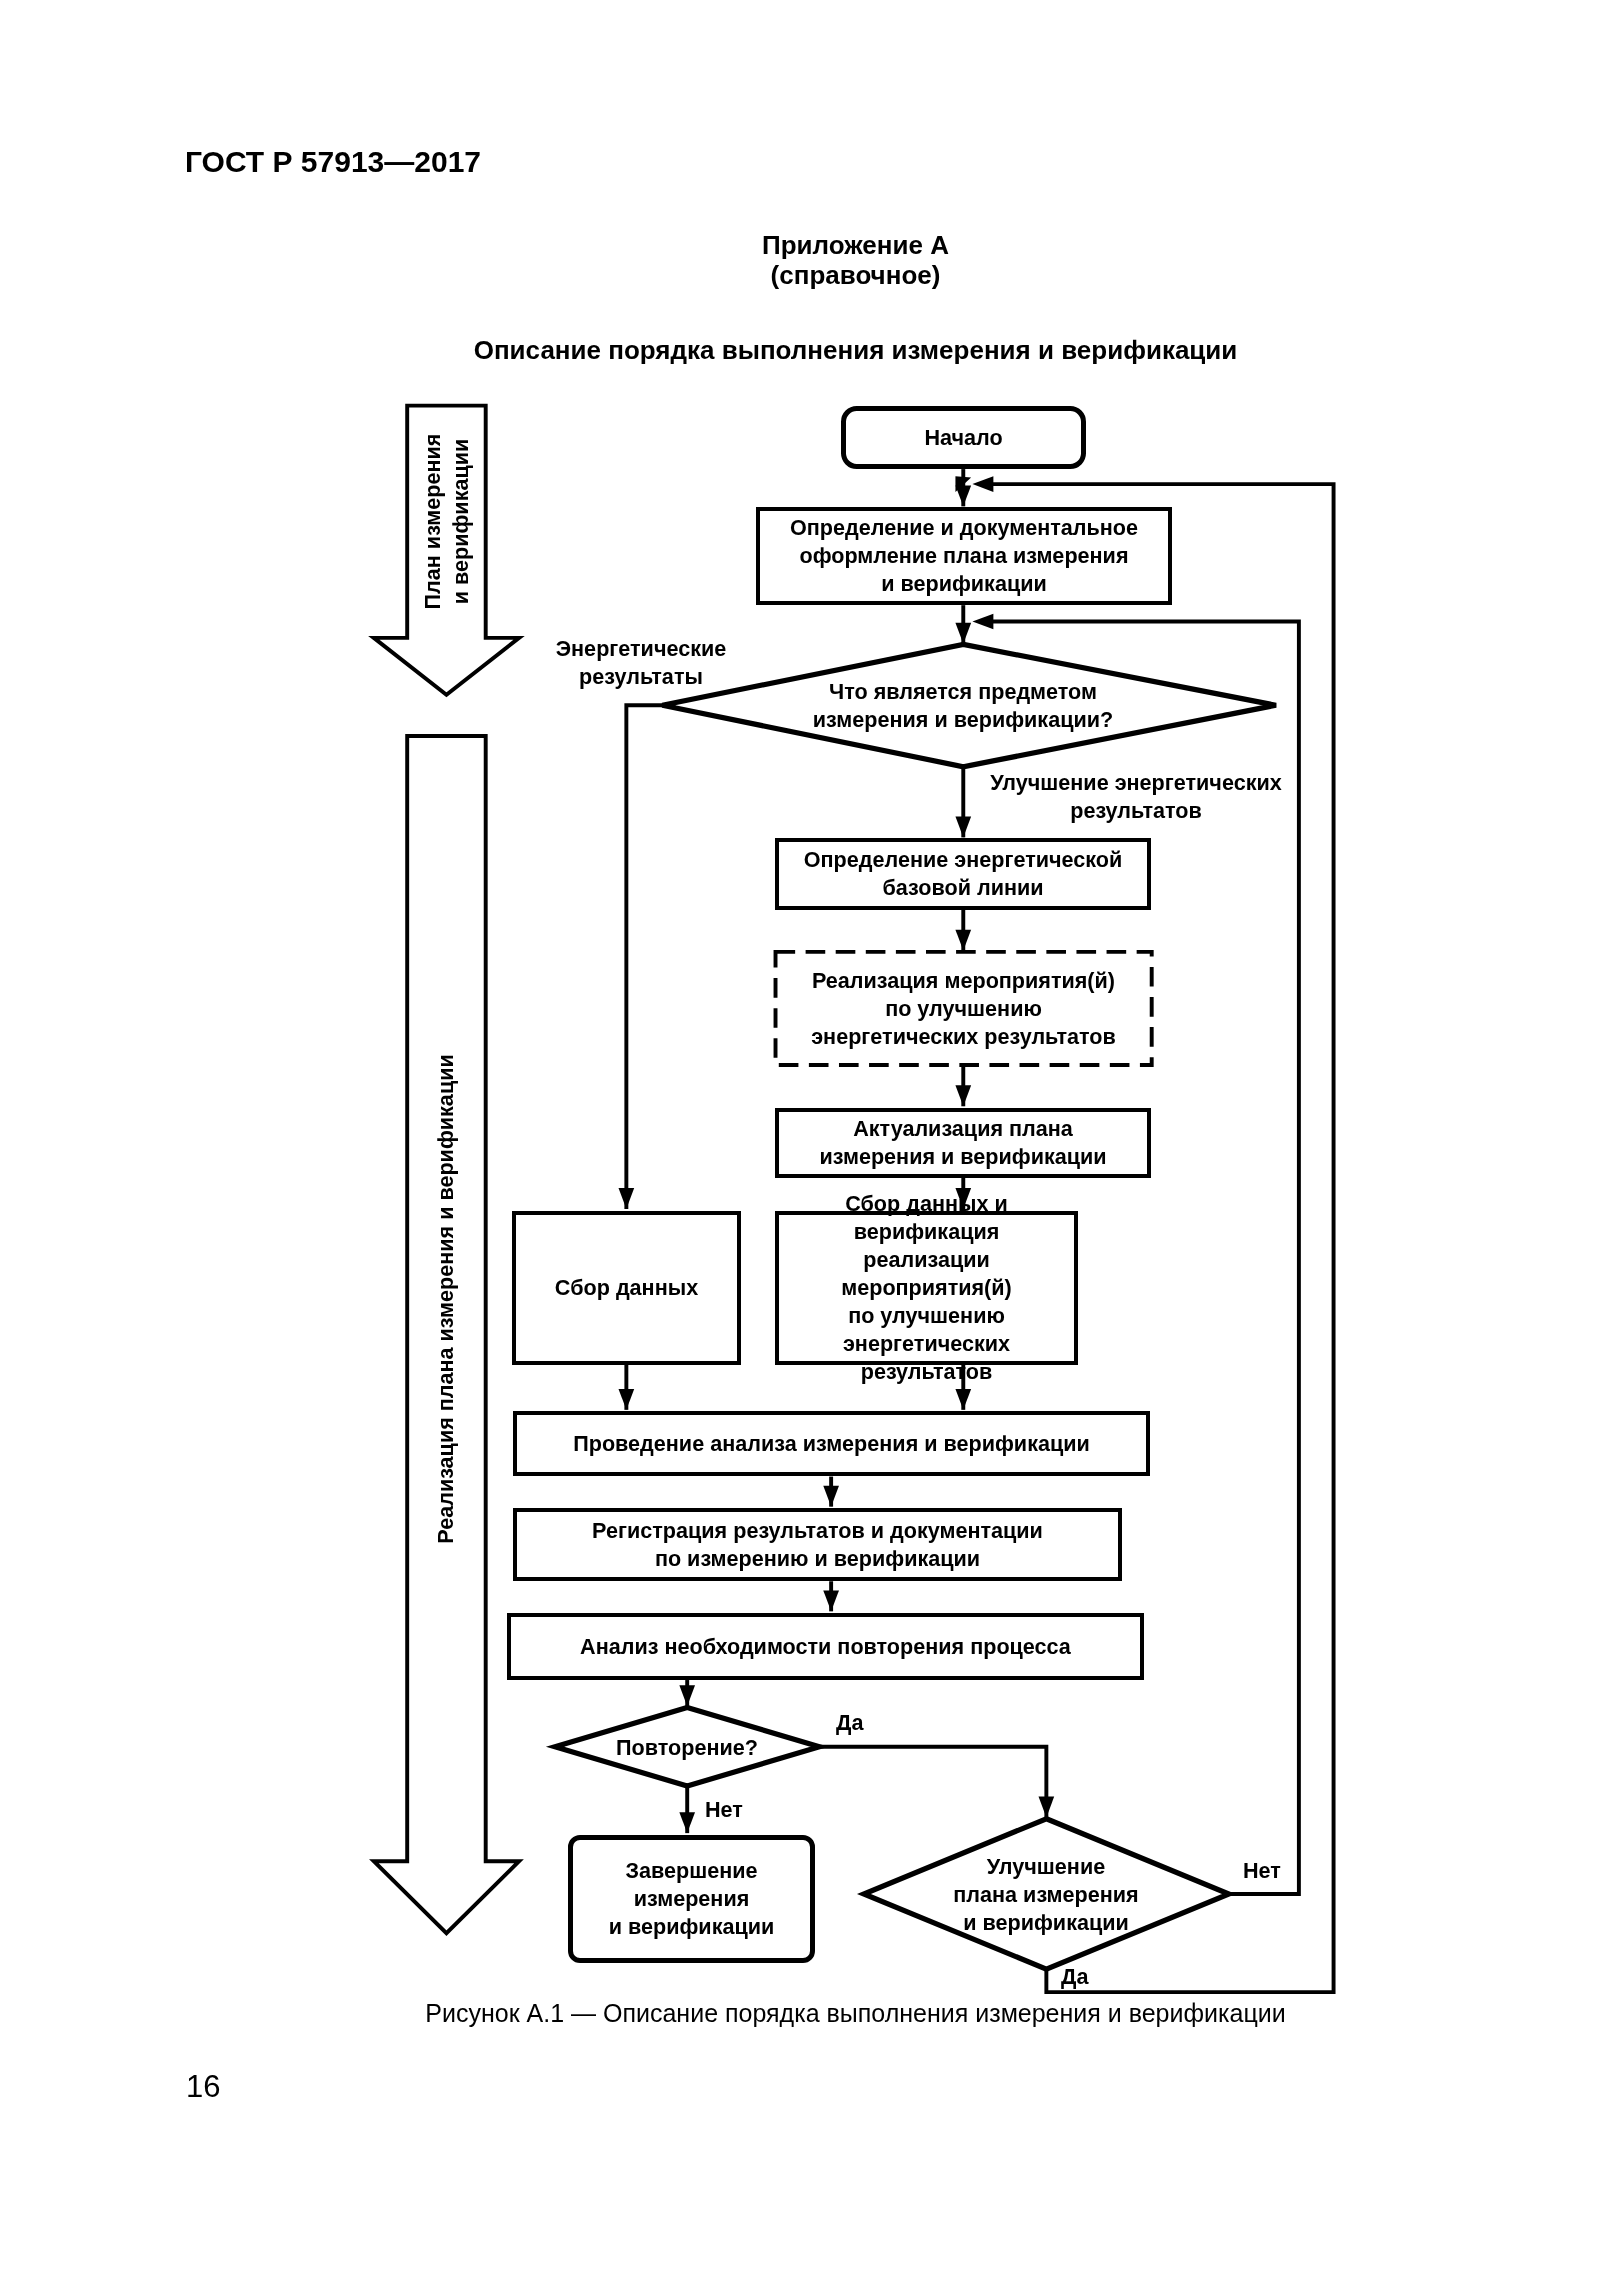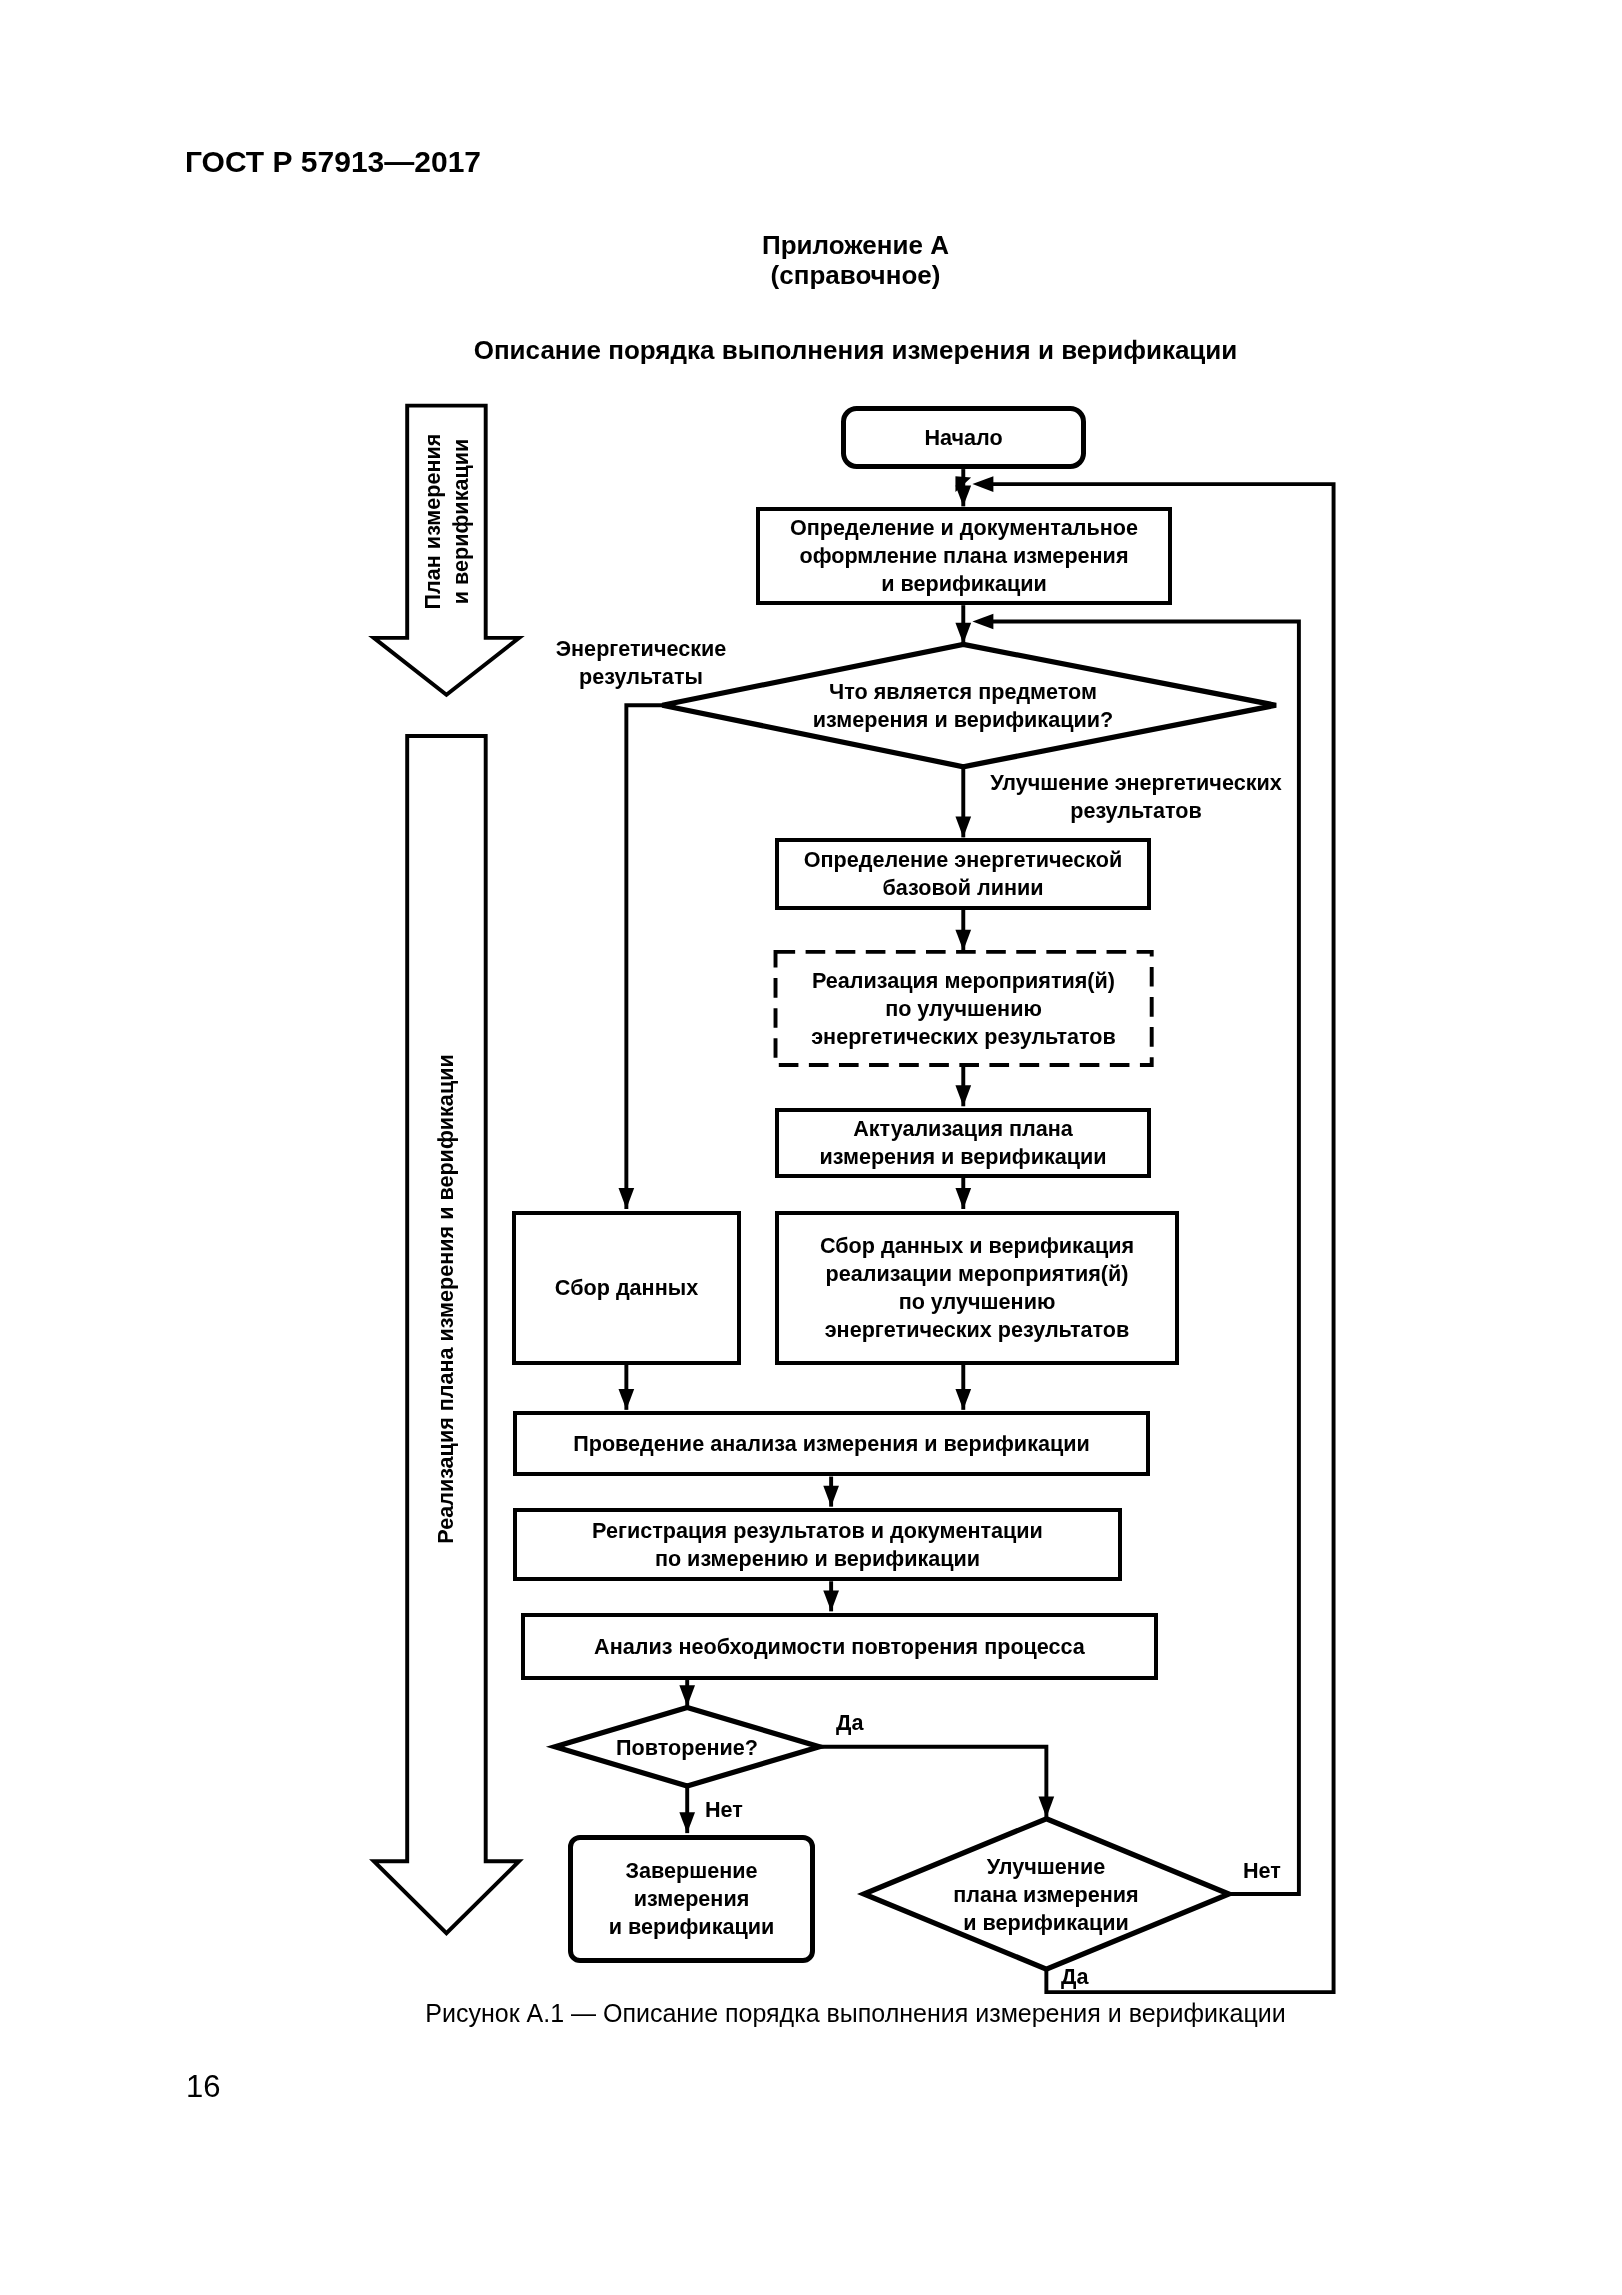--- a/index.html
+++ b/index.html
@@ -113,31 +113,31 @@
 
   <div class="n noborder" style="left:782px;top:955px;width:363px;height:107px;">Реализация мероприятия(й)
 по улучшению
 энергетических результатов</div>
 
   <div class="n" style="left:775px;top:1108px;width:376px;height:70px;">Актуализация плана
 измерения и верификации</div>
 
   <div class="n" style="left:512px;top:1211px;width:229px;height:154px;">Сбор данных</div>
 
-  <div class="n" style="left:775px;top:1211px;width:404px;height:154px;">Сбор данных и верификация
+  <div class="n" style="left:775px;top:1211px;width:303px;height:154px;">Сбор данных и верификация
 реализации мероприятия(й)
 по улучшению
 энергетических результатов</div>
 
   <div class="n" style="left:513px;top:1411px;width:637px;height:65px;">Проведение анализа измерения и верификации</div>
 
   <div class="n" style="left:513px;top:1508px;width:609px;height:73px;">Регистрация результатов и документации
 по измерению и верификации</div>
 
-  <div class="n" style="left:521px;top:1613px;width:637px;height:67px;">Анализ необходимости повторения процесса</div>
+  <div class="n" style="left:507px;top:1613px;width:637px;height:67px;">Анализ необходимости повторения процесса</div>
 
   <div class="n noborder" style="left:556px;top:1733px;width:262px;height:29px;">Повторение?</div>
 
   <div class="n noborder" style="left:915px;top:1850px;width:262px;height:89px;">Улучшение
 плана измерения
 и верификации</div>
 
   <div class="n rounded-end" style="left:568px;top:1835px;width:247px;height:128px;">Завершение
 измерения
 и верификации</div>

